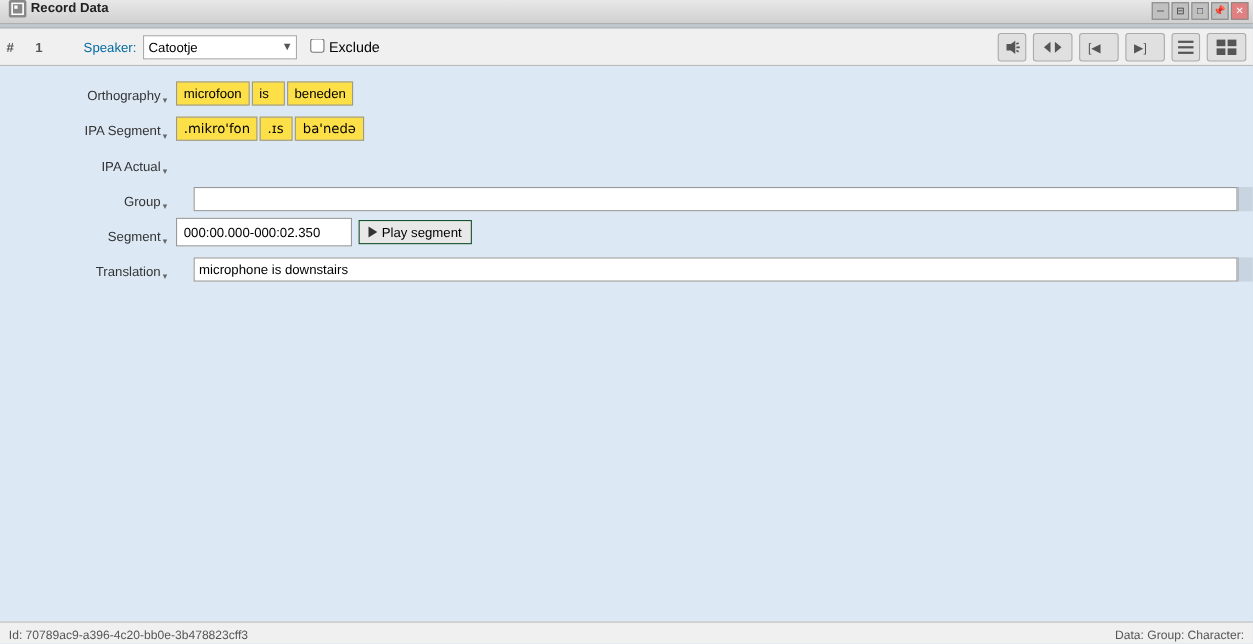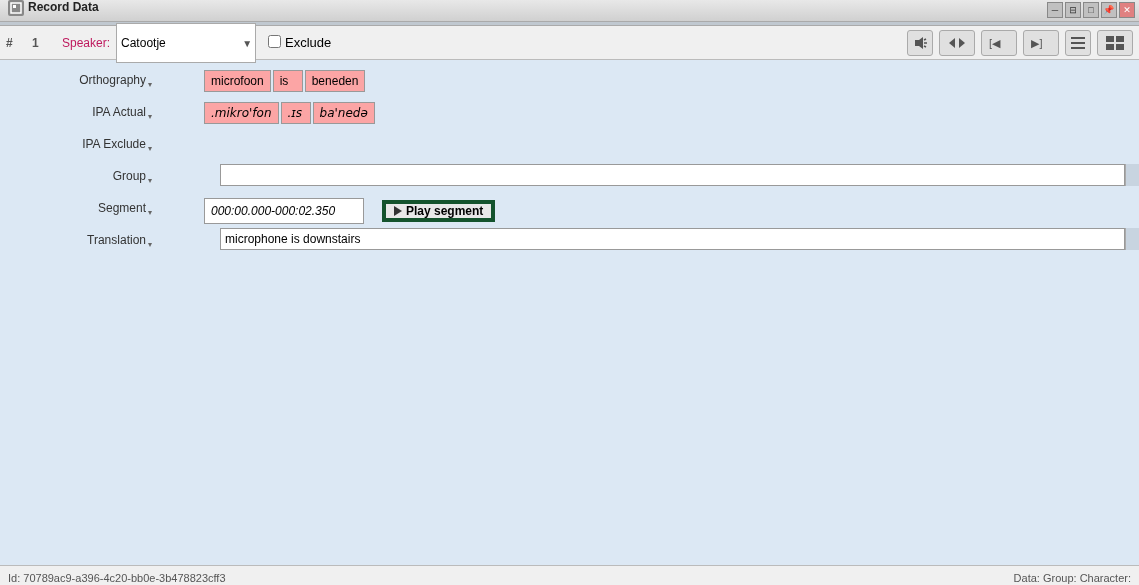--- a/index.html
+++ b/index.html
@@ -66,27 +66,27 @@
       gap: 6px;
     }
     .record-num {
       font-size: 12px;
       color: #555;
       font-weight: bold;
       min-width: 20px;
     }
     .speaker-label {
       font-size: 12px;
-      color: #be185d;
-      margin-left: 4px;
+      color: #0369a1;
+      margin-left: 18px;
     }
     .speaker-select {
       background: white;
       border: 1px solid #aaa;
-      height: 40px;
+      height: 22px;
       padding: 0 4px;
       font-size: 12px;
       min-width: 140px;
       appearance: none;
       cursor: pointer;
     }
     .speaker-select-wrapper {
       position: relative;
       display: inline-block;
     }
@@ -167,24 +167,23 @@
     .main-content {
       background: #dce8f4;
       height: calc(585px - 22px - 34px - 24px);
       overflow-y: auto;
       padding: 8px 0;
     }
 
     
     .field-row {
       display: flex;
-      align-items: flex-start;
+      align-items: flex-end;
       margin-bottom: 4px;
       min-height: 28px;
-      gap: 44px;
     }
     .field-label {
       width: 160px;
       text-align: right;
       padding-right: 8px;
       padding-top: 5px;
       font-size: 12px;
       color: #333;
       display: flex;
       align-items: flex-start;
@@ -202,21 +201,21 @@
       display: flex;
       align-items: center;
       flex-wrap: wrap;
       gap: 2px;
       padding-top: 2px;
     }
 
     
     .token-box {
       border: 1px solid #999;
-      background: #fca5a5;
+      background: #fde047;
       padding: 2px 6px;
       font-size: 12px;
       min-width: 30px;
       height: 22px;
       display: inline-flex;
       align-items: center;
     }
 
     
     .text-input {
@@ -232,34 +231,32 @@
     
     .segment-value {
       background: white;
       border: 1px solid #999;
       padding: 12px 6px;
       font-size: 12px;
       height: 24px;
       display: inline-flex;
       align-items: center;
       min-width: 160px;
-      font-style: italic;
     }
     .play-btn {
       background: #e8e8e8;
-      border: 4px solid #14532d;
+      border: 1px solid #14532d;
       height: 22px;
       padding: 0 8px;
       font-size: 12px;
       display: inline-flex;
       align-items: center;
       gap: 4px;
       cursor: pointer;
-      margin-left: 16px;
-      font-weight: bold;
+      margin-left: 4px;
     }
     .play-triangle {
       width: 0;
       height: 0;
       border-top: 5px solid transparent;
       border-bottom: 5px solid transparent;
       border-left: 8px solid #333;
     }
 
     
@@ -278,21 +275,20 @@
     
     .top-divider {
       height: 4px;
       background: #c0c8d0;
       border-bottom: 1px solid #aaa;
     }
 
     
     .ipa-text {
       font-family: 'DejaVu Sans', Arial Unicode MS, sans-serif;
-      font-style: italic;
     }
 
     .notes-translation-area {
       position: relative;
       flex: 1;
       padding-left: 16px;
     }
     .scrollbar-indicator {
       position: absolute;
       right: 0;
@@ -389,33 +385,33 @@
     </div>
     <div class="field-content">
       <span class="token-box">microfoon</span>
       <span class="token-box">is</span>
       <span class="token-box">beneden</span>
     </div>
   </div>
 
   <div class="field-row">
     <div class="field-label">
-      <span>IPA Actual</span>
+      <span>IPA Segment</span>
       <span class="field-label-arrow">▾</span>
     </div>
     <div class="field-content">
       <span class="token-box ipa-text">.mikro'fon</span>
       <span class="token-box ipa-text">.ɪs</span>
       <span class="token-box ipa-text">ba'nedə</span>
     </div>
   </div>
 
   <div class="field-row">
     <div class="field-label">
-      <span>IPA Exclude</span>
+      <span>IPA Actual</span>
       <span class="field-label-arrow">▾</span>
     </div>
   </div>
 
   <div class="field-row">
     <div class="field-label">
       <span>Group</span>
       <span class="field-label-arrow">▾</span>
     </div>
     <div class="notes-translation-area">

